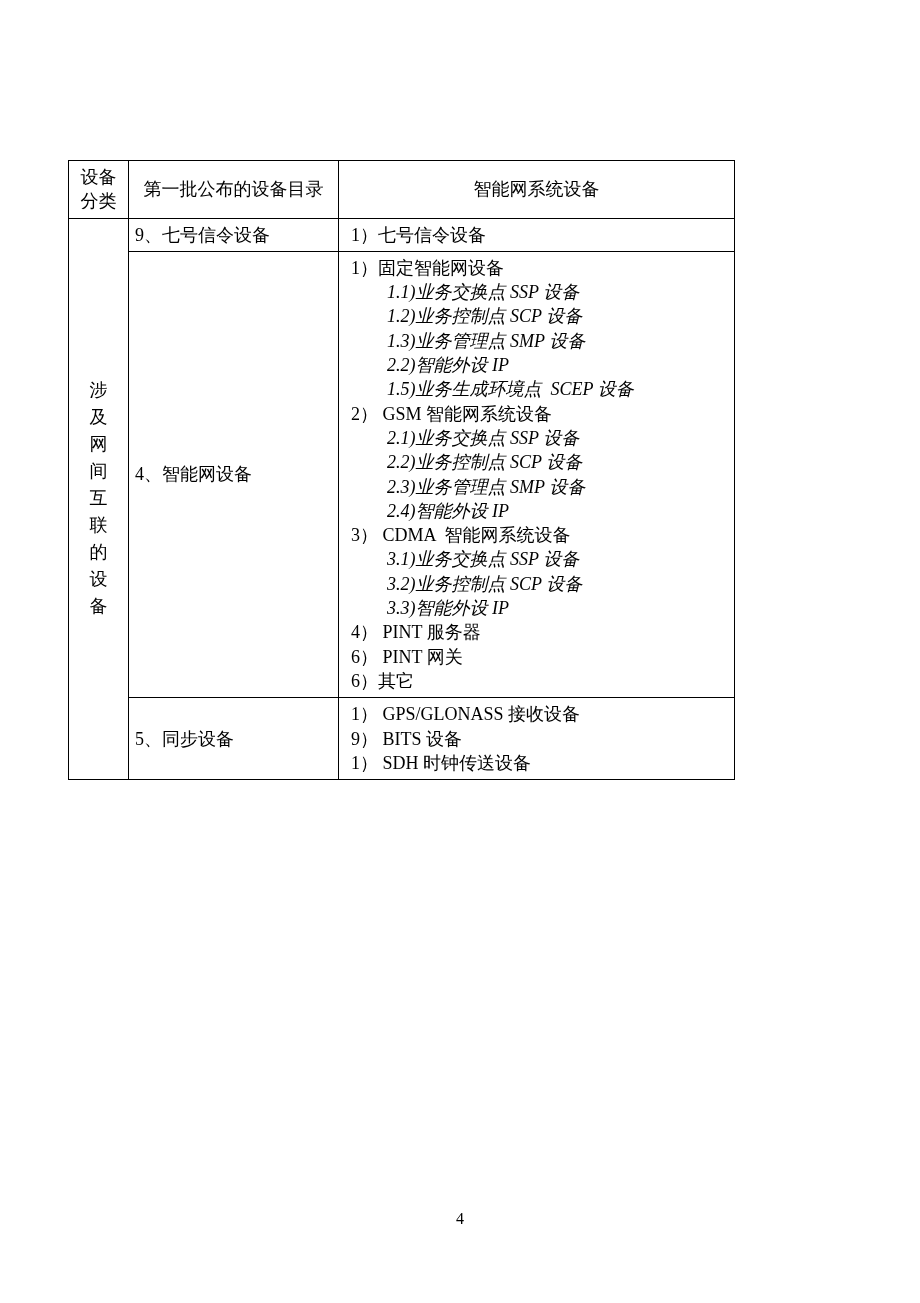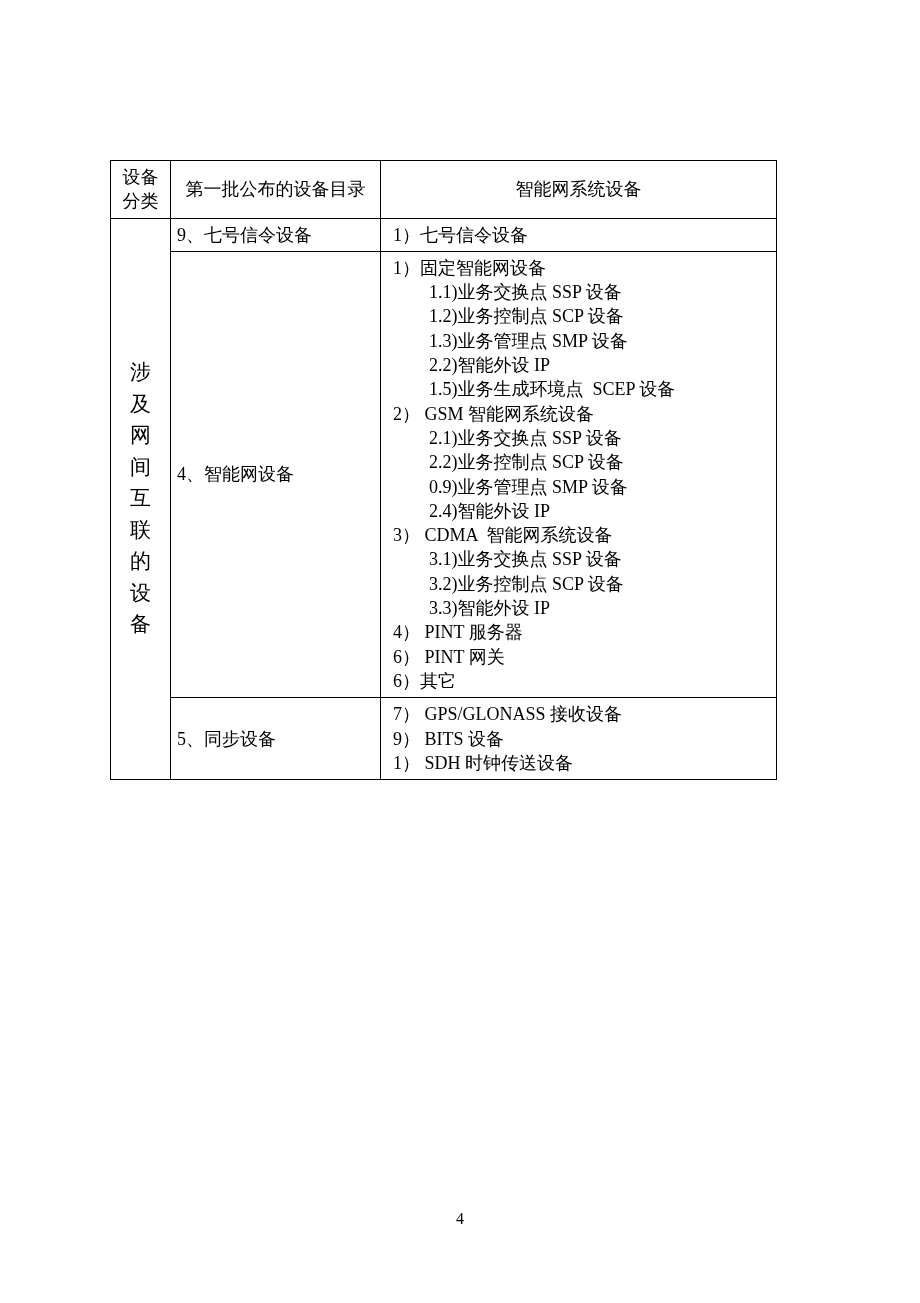--- a/index.html
+++ b/index.html
@@ -9,21 +9,21 @@
     width: 920px;
     font-family: "SimSun", "宋体", serif;
     color: #000000;
   }
   .page {
     width: 800px;
     height: 1303px;
     position: relative;
     box-sizing: border-box;
     padding-top: 160px;
-    padding-left: 110px;
+    padding-left: 68px;
   }
   table.main {
     border-collapse: collapse;
     width: 666px;
     table-layout: fixed;
   }
   table.main td, table.main th {
     border: 1px solid #000;
     font-size: 18px;
     vertical-align: middle;
@@ -39,36 +39,36 @@
   col.c3 { width: 396px; }
   td.cat {
     text-align: center;
     vertical-align: middle;
   }
   .vert {
     display: inline-block;
     width: 1em;
     line-height: 1.5;
     word-break: break-all;
-    font-size: 21px;
+    font-size: 18px;
   }
   td.dir {
     padding-left: 12px;
     text-align: left;
     vertical-align: middle;
   }
   td.detail {
     text-align: left;
     vertical-align: middle;
     padding-top: 2px;
     padding-bottom: 2px;
     margin-top: 44px;
   }
   .lvl1 { padding-left: 6px; }
-  .lvl2 { padding-left: 42px; }
+  .lvl2 { padding-left: 42px; font-style: italic; }
   .line { display: block; white-space: pre; }
   .pagenum {
     position: absolute;
     left: 0;
     width: 920px;
     text-align: center;
     bottom: 75px;
     font-size: 16px;
     font-family: "SimSun", serif;
   }
@@ -110,36 +110,36 @@
       <td class="detail">
             <span class="line lvl1">1）固定智能网设备</span>
             <span class="line lvl2">1.1)业务交换点 SSP 设备</span>
             <span class="line lvl2">1.2)业务控制点 SCP 设备</span>
             <span class="line lvl2">1.3)业务管理点 SMP 设备</span>
             <span class="line lvl2">2.2)智能外设 IP</span>
             <span class="line lvl2">1.5)业务生成环境点  SCEP 设备</span>
             <span class="line lvl1">2） GSM 智能网系统设备</span>
             <span class="line lvl2">2.1)业务交换点 SSP 设备</span>
             <span class="line lvl2">2.2)业务控制点 SCP 设备</span>
-            <span class="line lvl2">0.9)业务管理点 SMP 设备</span>
+            <span class="line lvl2">2.3)业务管理点 SMP 设备</span>
             <span class="line lvl2">2.4)智能外设 IP</span>
             <span class="line lvl1">3） CDMA  智能网系统设备</span>
             <span class="line lvl2">3.1)业务交换点 SSP 设备</span>
             <span class="line lvl2">3.2)业务控制点 SCP 设备</span>
             <span class="line lvl2">3.3)智能外设 IP</span>
             <span class="line lvl1">4） PINT 服务器</span>
             <span class="line lvl1">6） PINT 网关</span>
             <span class="line lvl1">6）其它</span>
           </td>
     </tr>
 
     <tr>
       <td class="dir">5、同步设备</td>
       <td class="detail">
-            <span class="line lvl1">7） GPS/GLONASS 接收设备</span>
+            <span class="line lvl1">1） GPS/GLONASS 接收设备</span>
             <span class="line lvl1">9） BITS 设备</span>
             <span class="line lvl1">1） SDH 时钟传送设备</span>
           </td>
     </tr>
 
   </tbody>
     </table>
 
   <div class="pagenum">4</div>
 </div>

